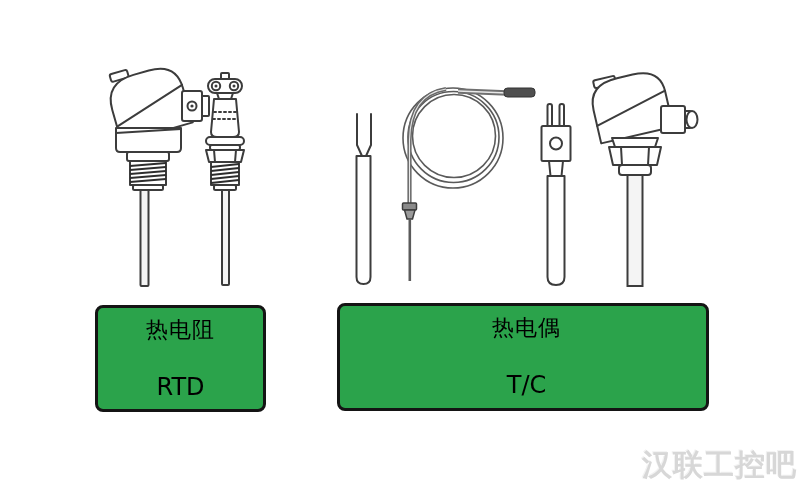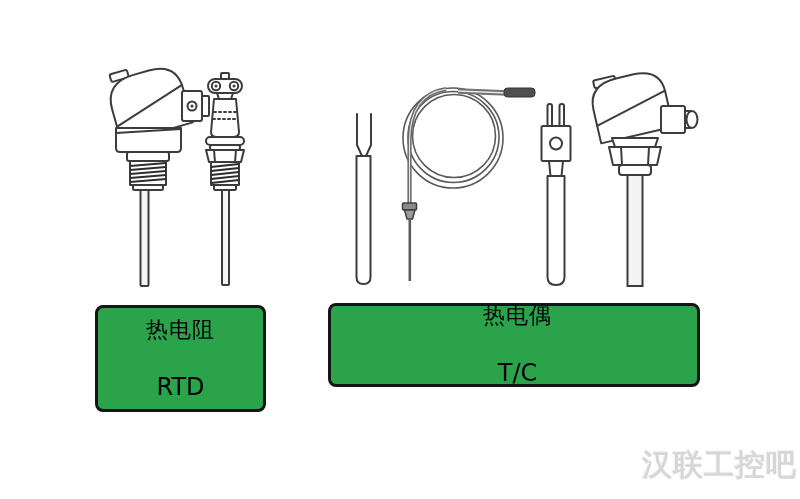--- a/index.html
+++ b/index.html
@@ -17,21 +17,21 @@
   .art{position:absolute;left:0;top:0;}
   .label-box{
     position:absolute;
     background:var(--green);
     border:3px solid var(--box-border);
     border-radius:8px;
     display:flex;flex-direction:column;align-items:center;justify-content:center;
     gap:9px;color:#000;box-sizing:border-box;
   }
   .box-rtd{left:95px;top:305px;width:171px;height:107px;}
-  .box-tc{left:328px;top:303px;width:372px;height:84px;padding-left:7px;}
+  .box-tc{left:337px;top:303px;width:372px;height:108px;padding-left:7px;}
   .label-cn{font-size:22px;line-height:1;letter-spacing:1px;}
   .label-en{font-size:24px;line-height:1;margin-top:25px;}
   .watermark{
     position:absolute;right:3px;bottom:13px;
     font-size:30px;font-weight:700;letter-spacing:1px;
     color:var(--wm);
     text-shadow:1px 1px 0 #ffffff,-1px -1px 0 #f2f2f2;
     user-select:none;
   }
   

